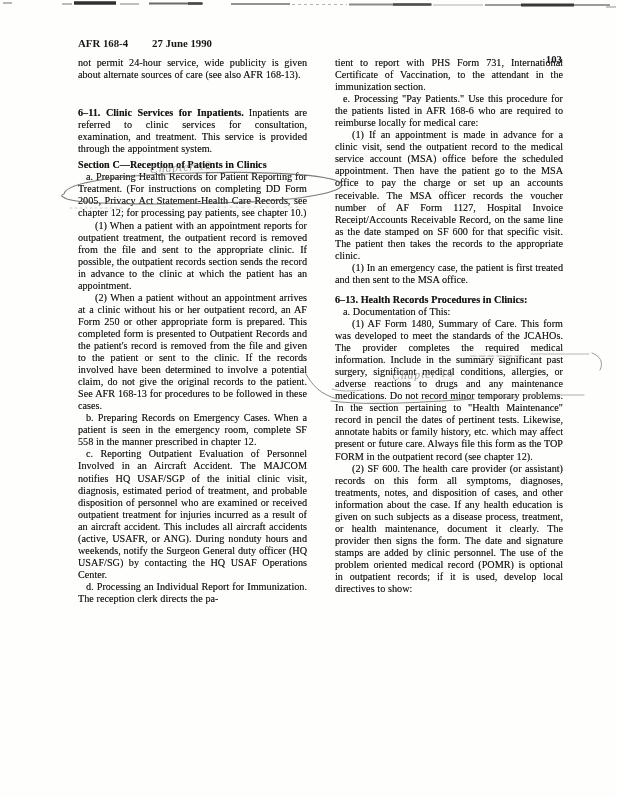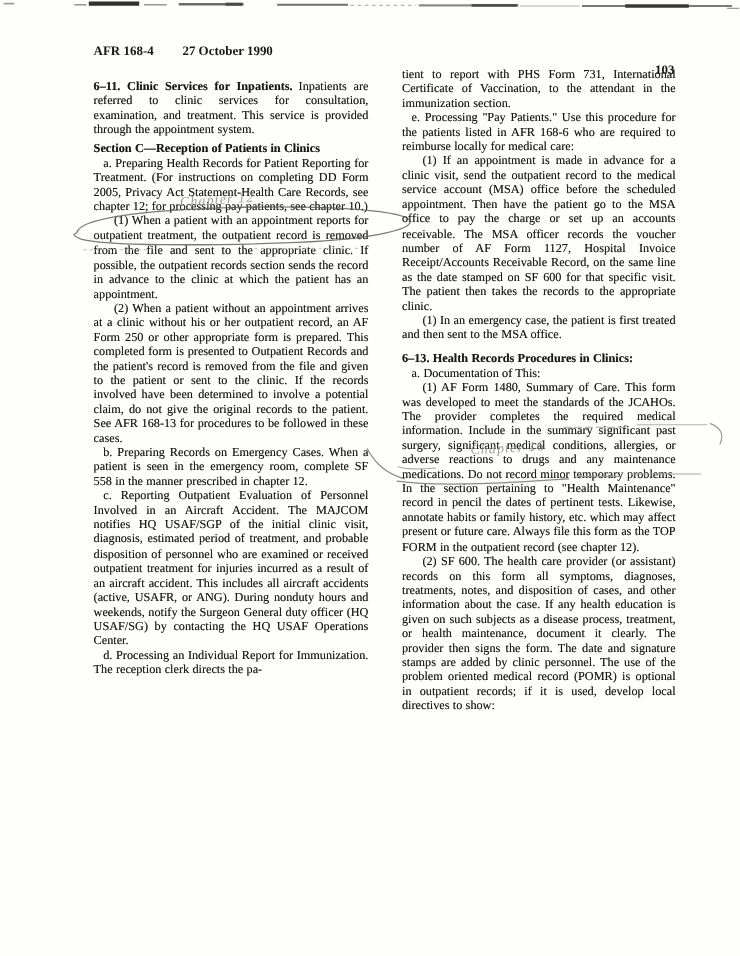--- a/index.html
+++ b/index.html
@@ -20,46 +20,47 @@
     text-shadow:0 0 .35px rgba(25,25,25,.55);
     word-spacing:.2px;
   }
   .col-left{left:78px;}
   .col-right{left:335px;width:228px;}
   p{margin:0;padding:0;}
   .i1{text-indent:8px;}
   .i2{text-indent:17px;}
   .b{font-weight:bold;}
   .lead{font-weight:bold;margin-right:5px;}
-  .mt10{margin-top:10px;}
+  .mt10{margin-top:26px;}
   .mt15{margin-top:4px;}
   .mt8{margin-top:8px;}
   
   .annot{
     position:absolute;font-style:italic;color:#8d8d8d;
     font-size:11.5px;letter-spacing:1px;opacity:.85;
     font-family:"Liberation Serif",serif;white-space:nowrap;
   }
   .annot12{left:150px;top:161px;transform:rotate(-4deg);}
   .annot16{left:392px;top:368px;transform:rotate(-3deg);}
   
   .overlay{position:absolute;left:0;top:0;width:617px;height:797px;pointer-events:none;}
 </style>
 </head>
 <body>
 
 <div class="page">
 
   <div class="hdr">
     <span class="reg">AFR 168-4</span>
-    <span class="date">27 October 1990</span>
+    <span class="date">27 June 1990</span>
     <span class="pageno">103</span>
   </div>
 
   <div class="col col-left">
+    <p>not permit 24-hour service, wide publicity is given about alternate sources of care (see also AFR 168-13).</p>
     <p class="mt10"><span class="lead">6–11.  Clinic Services for Inpatients.</span><span>Inpatients are referred to clinic services for consultation, examination, and treatment. This service is provided through the appointment system.</span></p>
     <p class="b mt15">Section C—Reception of Patients in Clinics</p>
     <p class="i1">a. Preparing Health Records for Patient Reporting for Treatment. (For instructions on completing DD Form 2005, Privacy Act Statement-Health Care Records, see chapter 12; for processing pay patients, see chapter 10.)</p>
     <p class="i2">(1)  When a patient with an appointment reports for outpatient treatment, the outpatient record is removed from the file and sent to the appropriate clinic. If possible, the outpatient records section sends the record in advance to the clinic at which the patient has an appointment.</p>
     <p class="i2">(2)  When a patient without an appointment arrives at a clinic without his or her outpatient record, an AF Form 250 or other appropriate form is prepared. This completed form is presented to Outpatient Records and the patient's record is removed from the file and given to the patient or sent to the clinic. If the records involved have been determined to involve a potential claim, do not give the original records to the patient. See AFR 168-13 for procedures to be followed in these cases.</p>
     <p class="i1">b. Preparing Records on Emergency Cases. When a patient is seen in the emergency room, complete SF 558 in the manner prescribed in chapter 12.</p>
     <p class="i1">c. Reporting Outpatient Evaluation of Personnel Involved in an Aircraft Accident. The MAJCOM notifies HQ USAF/SGP of the initial clinic visit, diagnosis, estimated period of treatment, and probable disposition of personnel who are examined or received outpatient treatment for injuries incurred as a result of an aircraft accident. This includes all aircraft accidents (active, USAFR, or ANG). During nonduty hours and weekends, notify the Surgeon General duty officer (HQ USAF/SG) by contacting the HQ USAF Operations Center.</p>
     <p class="i1">d. Processing an Individual Report for Immunization. The reception clerk directs the pa-</p>
   </div>
 

